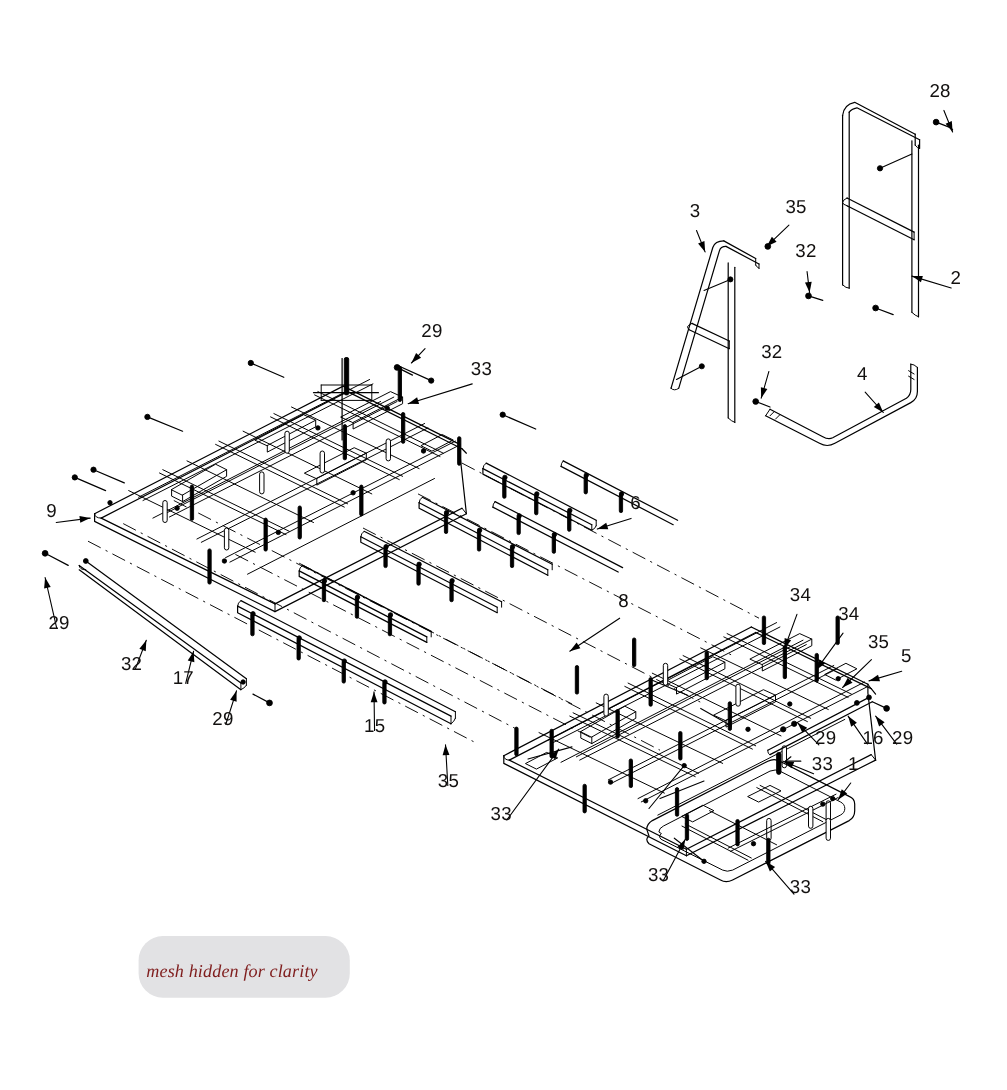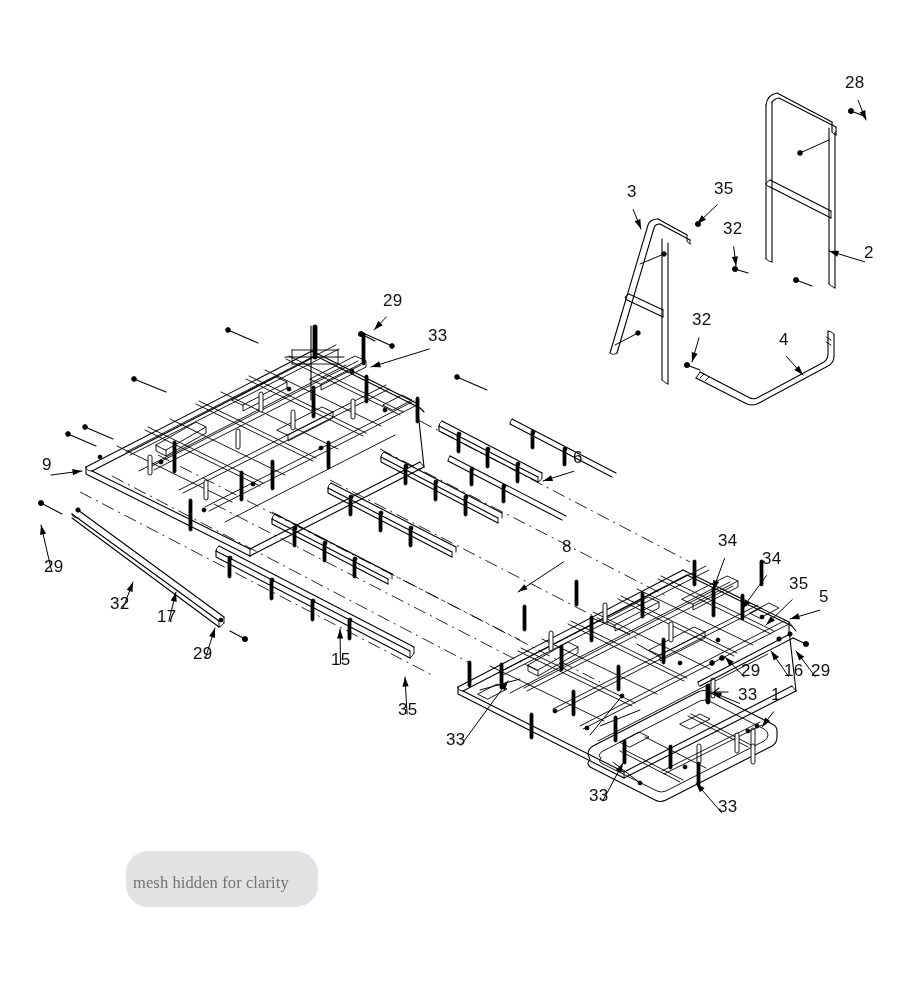--- a/index.html
+++ b/index.html
@@ -71,22 +71,23 @@
     letter-spacing: 0.2px;
   }
   .note-box {
     position: absolute;
     background: #e2e2e4;
     border-radius: 22px;
   }
   .note-text {
     position: absolute;
     font-family: "Liberation Serif", serif;
+    font-style: italic;
     font-size: 16.5px;
-    color: #737373;
+    color: #7f1d1d;
     white-space: nowrap;
     letter-spacing: 0.1px;
   }
 </style>
 </head>
 <body>
 
 <div id="sheet">
 
   <svg class="drawing" viewBox="0 0 915 991">

